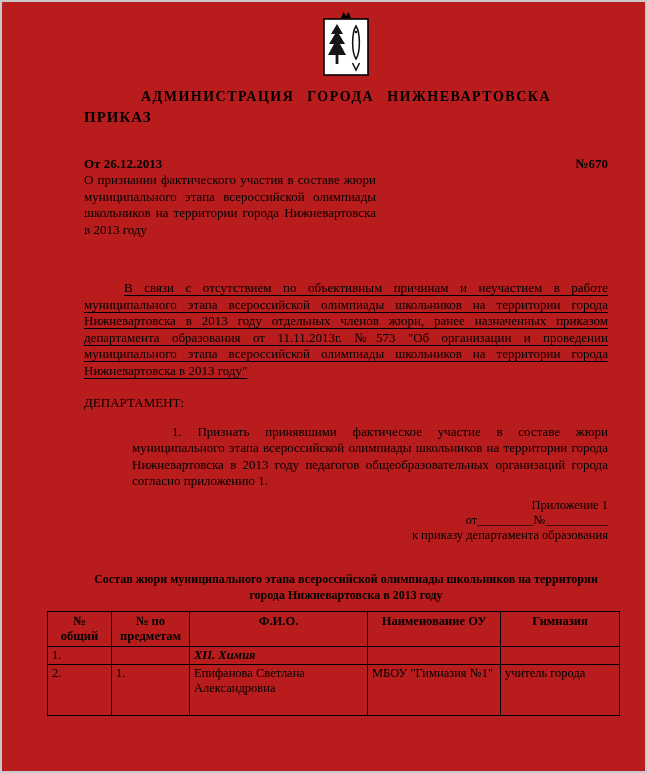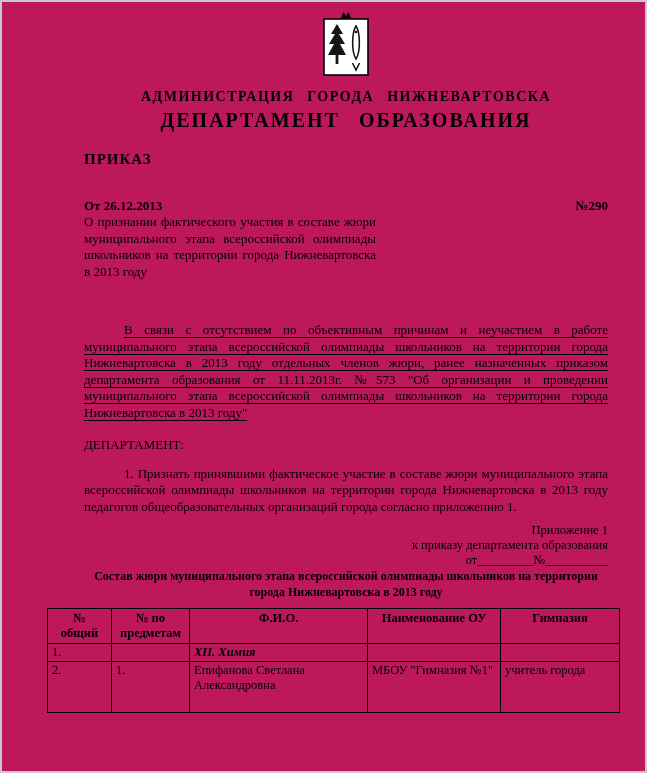--- a/index.html
+++ b/index.html
@@ -1,19 +1,19 @@
 <!DOCTYPE html>
 <html><head>
 <meta charset="utf-8">
 <style>
   html,body{margin:0;padding:0;background:#ffffff;}
   body{width:647px;height:773px;overflow:hidden;}
   .scan{
     box-sizing:border-box;width:647px;height:773px;overflow:hidden;
-    border:2px solid #c9c9c9;background:#be185d;color:#000;
+    border:2px solid #c9c9c9;background:#b91c1c;color:#000;
     font-family:"Liberation Serif","DejaVu Serif",serif;font-size:13px;line-height:16.5px;
   }
   .content{padding:8px 37px 0 82px;}
   .emblem{text-align:center;margin-bottom:4px;}
   .org1{
     text-align:center;font-weight:bold;font-size:14px;
     letter-spacing:1.5px;word-spacing:8px;margin-bottom:4px;
   }
   .org2{
     text-align:center;font-weight:bold;font-size:20px;line-height:22px;
@@ -22,22 +22,22 @@
   .doc-title{
     text-align:left;font-weight:bold;font-size:15px;letter-spacing:1px;margin-bottom:30px;
   }
   .date-row{display:flex;justify-content:space-between;font-weight:bold;}
   .subject{width:292px;text-align:justify;margin-bottom:42px;}
   .preamble{
     text-align:justify;text-indent:40px;text-decoration:underline;
     text-underline-offset:3px;margin-bottom:16px;
   }
   .order-word{margin-bottom:12px;}
-  .order-item{text-align:justify;text-indent:40px;margin-bottom:8px;}
-  .annex{text-align:right;font-size:12.5px;line-height:15px;margin-bottom:0;}
+  .order-item{text-align:justify;text-indent:40px;margin-bottom:8px;margin-left:48px;}
+  .annex{text-align:right;font-size:12.5px;line-height:15px;margin-bottom:28px;}
   .table-title{
     text-align:center;font-weight:bold;font-size:12px;line-height:16px;margin-bottom:8px;
   }
   table.jury{
     border-collapse:collapse;table-layout:fixed;
     width:572px;margin-left:-37px;font-size:12.5px;line-height:15px;
   }
   table.jury th,table.jury td{
     border:1px solid #000;padding:1px 4px;vertical-align:top;text-align:left;
     overflow:hidden;
@@ -60,41 +60,40 @@
         <rect x="7" y="9" width="44" height="56" fill="#ffffff" stroke="#000" stroke-width="1.6"></rect>
         <path d="M20 14 l6 10 h-4 l6 10 h-5 l6 11 H11 l6 -11 h-5 l6 -10 h-4 z" fill="#151515"></path>
         <rect x="18.6" y="45" width="2.8" height="9" fill="#151515"></rect>
         <path d="M39 16 c4.5 7 4.5 26 0 33 c-4.5 -7 -4.5 -26 0 -33 z" fill="#ffffff" stroke="#111111" stroke-width="1.5"></path>
         <circle cx="39" cy="22" r="1.3" fill="#111111"></circle>
         <path d="M35.5 53 l3.5 7 l3.5 -7" fill="none" stroke="#111111" stroke-width="1.5"></path>
       </svg>
     </div>
 
     <div class="org1">АДМИНИСТРАЦИЯ ГОРОДА НИЖНЕВАРТОВСКА</div>
-    <div class="org2">ДЕПАРТАМЕНТ ОБРАЗОВАНИЯ</div>
 
     <div class="doc-title">ПРИКАЗ</div>
 
     <div class="date-row">
       <span>От 26.12.2013</span>
-      <span>№290</span>
+      <span>№670</span>
     </div>
 
     <div class="subject">О признании фактического участия в составе жюри муниципального этапа всероссийской олимпиады школьников на территории города Нижневартовска в 2013 году</div>
 
     <div class="preamble">В связи с отсутствием по объективным причинам и неучастием в работе муниципального этапа всероссийской олимпиады школьников на территории города Нижневартовска в 2013 году отдельных членов жюри, ранее назначенных приказом департамента образования от 11.11.2013г. №573 "Об организации и проведении муниципального этапа всероссийской олимпиады школьников на территории города Нижневартовска в 2013 году"</div>
 
     <div class="order-word">ДЕПАРТАМЕНТ:</div>
 
     <div class="order-item">1. Признать принявшими фактическое участие в составе жюри муниципального этапа всероссийской олимпиады школьников на территории города Нижневартовска в 2013 году педагогов общеобразовательных организаций города согласно приложению 1.</div>
 
     <div class="annex">
       <div>Приложение 1</div>
+      <div>от_________№__________</div>
       <div>к приказу департамента образования</div>
-      <div>от_________№__________</div>
     </div>
 
     <div class="table-title">Состав жюри муниципального этапа всероссийской олимпиады школьников на территории города Нижневартовска в 2013 году</div>
 
     <table class="jury">
       <colgroup>
         <col class="c0">
           <col class="c1">
           <col class="c2">
           <col class="c3">

